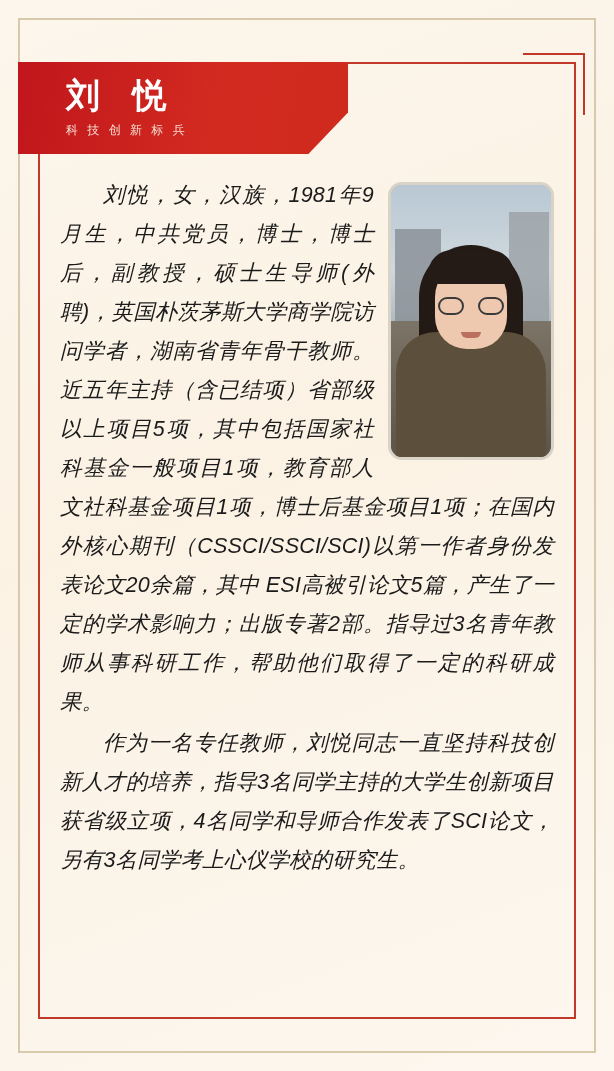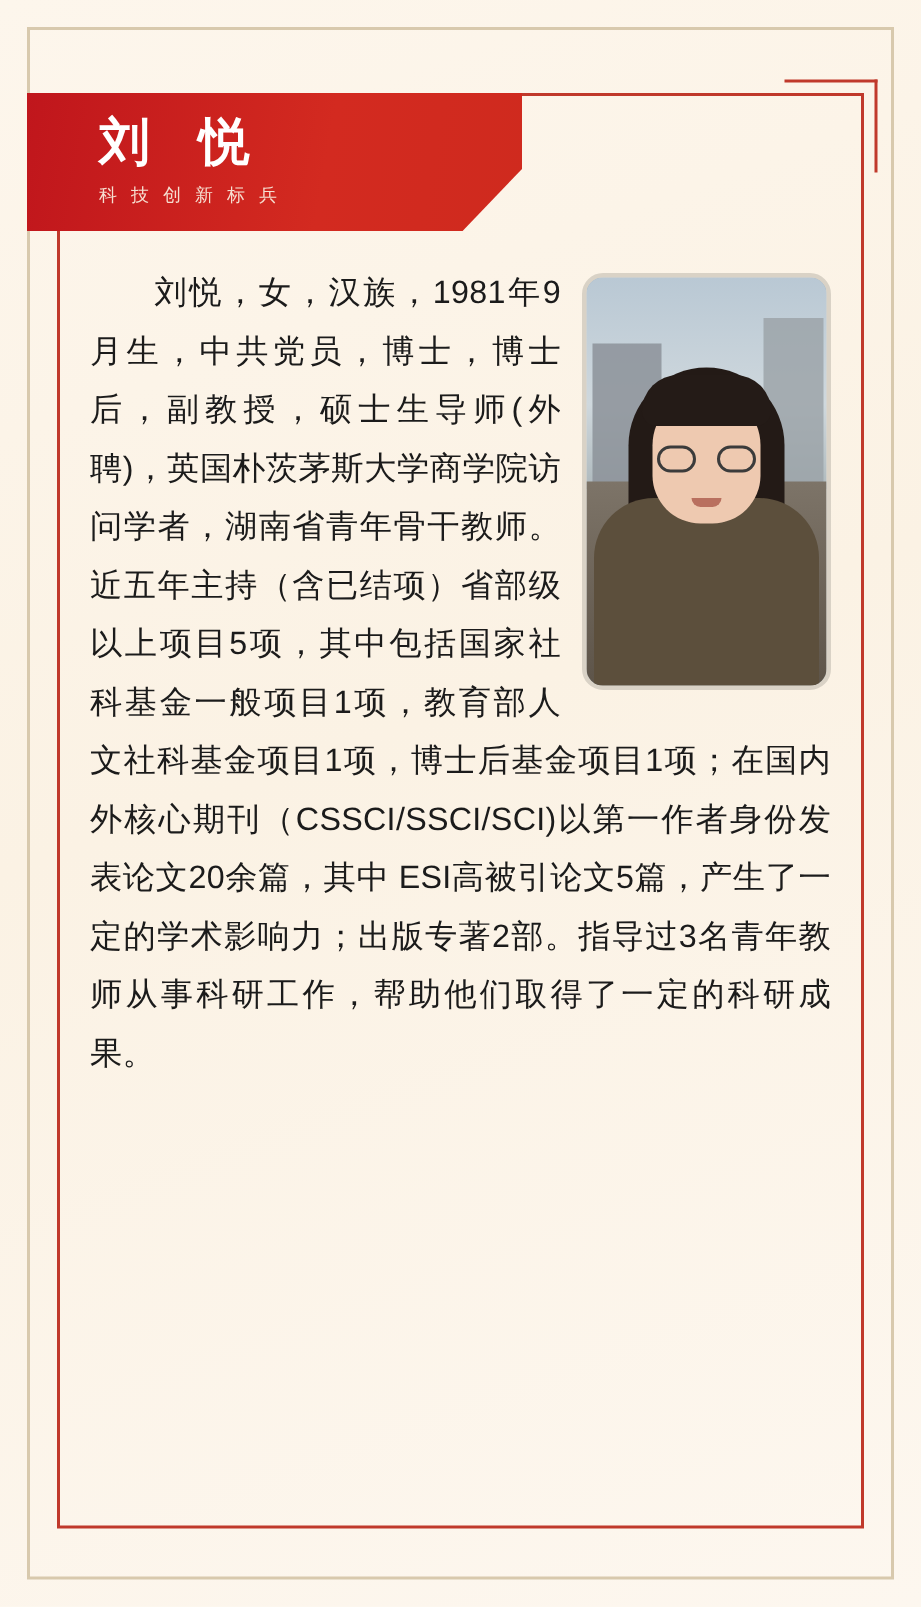--- a/index.html
+++ b/index.html
@@ -160,20 +160,21 @@
 
   .para {
     color: #1b1b1b;
     font-size: 21.5px;
     line-height: 39px;
     text-align: justify;
     text-justify: inter-ideograph;
     margin: 0 0 2px 0;
     letter-spacing: 0.2px;
     font-family: "Liberation Sans", "DejaVu Sans", sans-serif;
+    font-style: italic;
   }
   .para.indent { text-indent: 2em; }
 
   .clear { clear: both; height: 0; }
 </style>
 </head>
 <body>
 
 <div class="poster">
 
@@ -199,15 +200,16 @@
       <div class="ph-fringe"></div>
       <div class="ph-glasses">
           <span class="l"></span>
           <span class="r"></span>
         </div>
       <div class="ph-mouth"></div>
     </div>
 
     <p class="para indent">刘悦，女，汉族，1981年9月生，中共党员，博士，博士后，副教授，硕士生导师(外聘)，英国朴茨茅斯大学商学院访问学者，湖南省青年骨干教师。近五年主持（含已结项）省部级以上项目5项，其中包括国家社科基金一般项目1项，教育部人文社科基金项目1项，博士后基金项目1项；在国内外核心期刊（CSSCI/SSCI/SCI)以第一作者身份发表论文20余篇，其中 ESI高被引论文5篇，产生了一定的学术影响力；出版专著2部。指导过3名青年教师从事科研工作，帮助他们取得了一定的科研成果。</p>
     <div class="clear"></div>
+    <p class="para indent">作为一名专任教师，刘悦同志一直坚持科技创新人才的培养，指导3名同学主持的大学生创新项目获省级立项，4名同学和导师合作发表了SCI论文，另有3名同学考上心仪学校的研究生。</p>
 
   </div>
 </div>
 
 </body></html>

